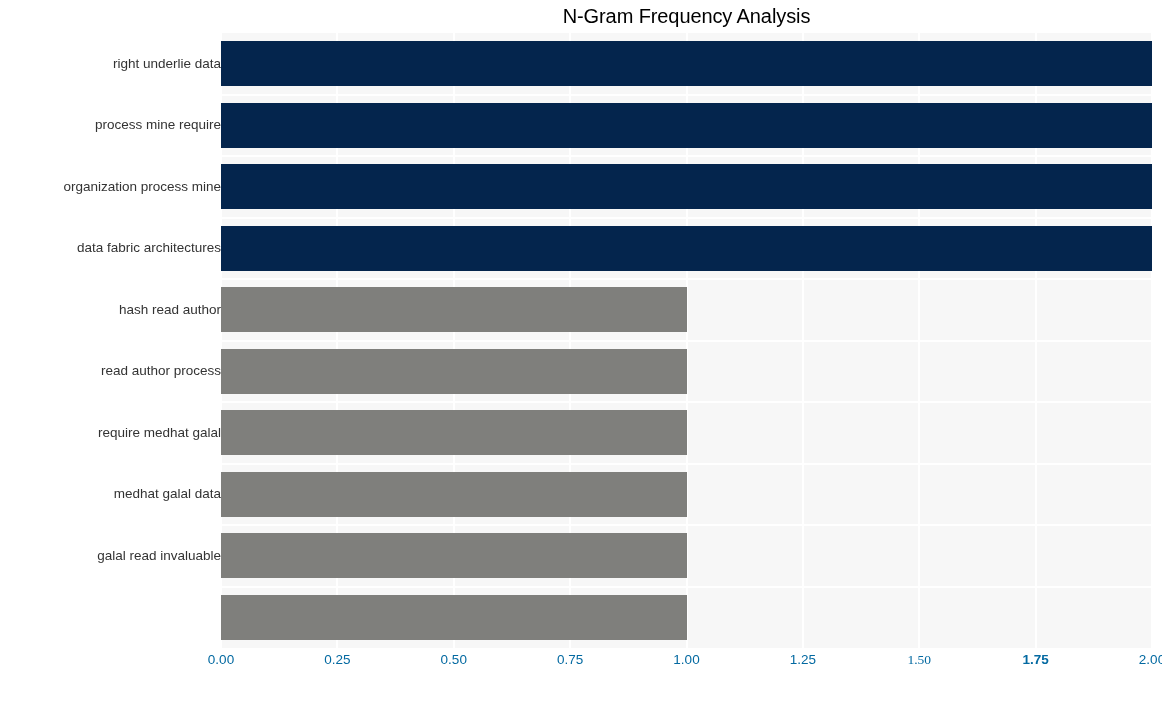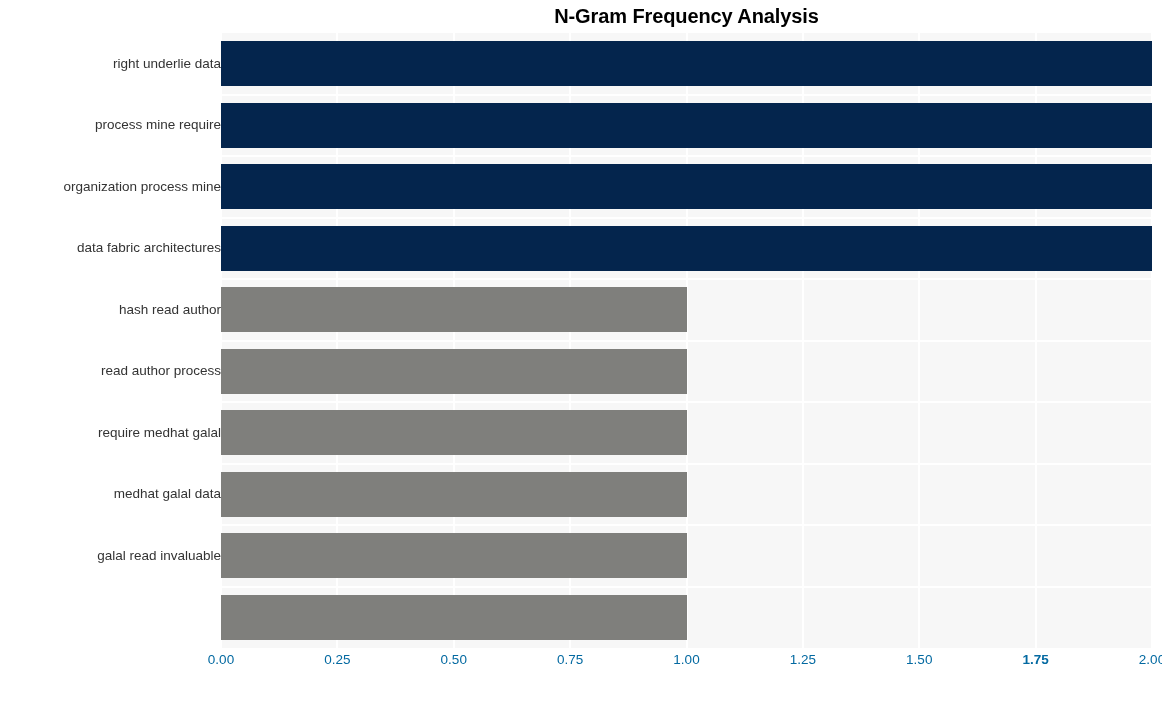--- a/index.html
+++ b/index.html
@@ -25,21 +25,21 @@
   }
 
   
   #chart-title {
     position: absolute;
     left: 221px;
     top: 5px;
     width: 931px;
     text-align: center;
     font-size: 20px;
-    font-weight: bold;
+    font-weight: normal;
     color: #000000;
     letter-spacing: -0.1px;
     white-space: nowrap;
   }
 
   
   #plot-area {
     position: absolute;
     left: 221px;
     top: 33px;
@@ -173,20 +173,20 @@
       <div class="ytick" style="top: 514.75px;">galal read invaluable</div>
     </div>
 
   <div id="x-ticks">
       <div class="xtick" style="left: 0px;">0.00</div>
       <div class="xtick" style="left: 116.375px;">0.25</div>
       <div class="xtick" style="left: 232.75px;">0.50</div>
       <div class="xtick" style="left: 349.125px;">0.75</div>
       <div class="xtick" style="left: 465.5px;">1.00</div>
       <div class="xtick" style="left: 581.875px;">1.25</div>
-      <div class="xtick" style="left: 698.25px;">1.50</div>
+      <div class="xtick" style="left: 698.25px; font-family: Liberation Serif, serif;">1.50</div>
       <div class="xtick" style="left: 814.625px; font-weight: bold;">1.75</div>
       <div class="xtick" style="left: 931px;">2.00</div>
     </div>
 
   <div id="x-axis-label">Frequency</div>
 
 </div>
 
 </body></html>

